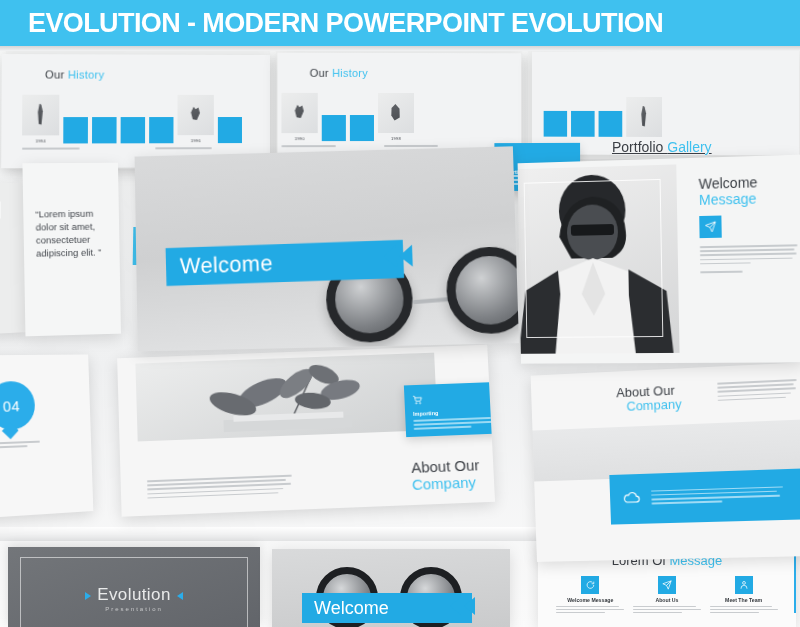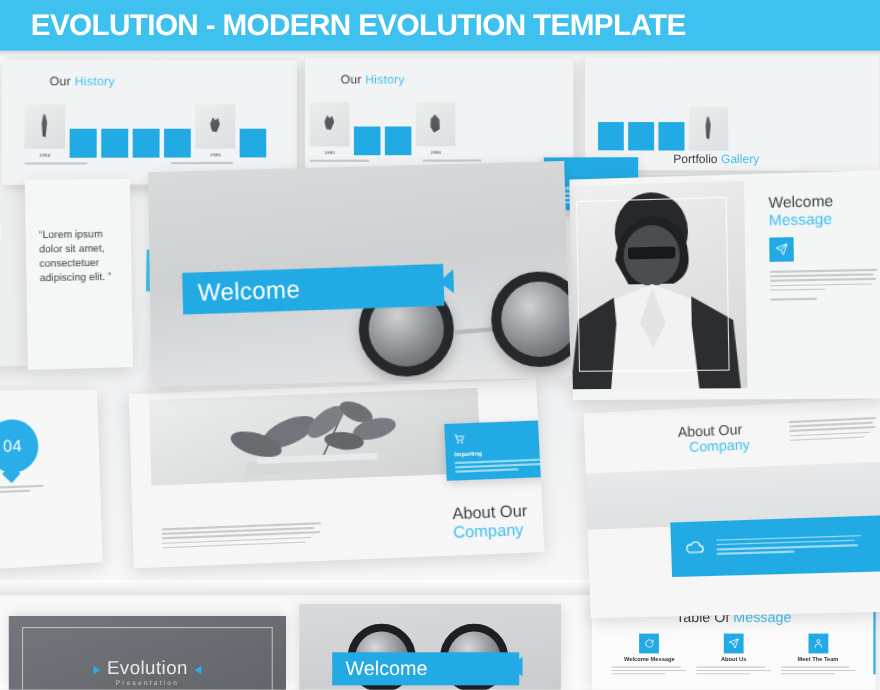--- a/index.html
+++ b/index.html
@@ -78,21 +78,21 @@
     background:#22aae4; padding:6px 7px;
     transform:perspective(700px) rotateY(-5deg);
     box-shadow:0 4px 10px rgba(0,0,0,.16); z-index:6;
   }
   .imp-icon{ color:#ffffff; }
   .imp-label{ color:#ffffff; font-size:5px; font-weight:bold; margin-top:2px; }
   .imp-body .ll{ background:#bfe7f8; opacity:.9; }
 
   
   #pg-title{
-    position:absolute; left:612px; top:88px; font-size:11px; color:#3b3f45; z-index:5;
+    position:absolute; left:612px; top:88px; font-size:14px; color:#3b3f45; z-index:5;text-decoration:underline;
   }
   #pg-title .accent{ color:#3fc1ef; }
 
   
   #quote{
     left:24px; top:112px; width:96px; height:172px;
     background:#f5f6f6;
     transform:perspective(800px) rotateY(6deg) rotateZ(-1deg);
     z-index:7;
   }
@@ -218,21 +218,21 @@
   }
   .badge-sub{ position:absolute; left:16px; top:86px; width:64px; }
 
   
   #sliver1{ left:-10px; top:132px; width:38px; height:150px; background:#eceded;
             transform:perspective(600px) rotateY(22deg); z-index:4; }
 
   
   .brow{ position:absolute; bottom:0; }
   #dark{
-    left:8px; bottom:0; width:252px; height:67px;
+    left:8px; bottom:0; width:252px; height:80px;
     background:linear-gradient(160deg,#73767a,#62656a);
     z-index:6; box-shadow:0 -2px 10px rgba(0,0,0,.12);margin-top:12px;
   }
   .dark-inner{ position:absolute; left:12px; top:10px; right:12px; bottom:-10px;
                border:1px solid rgba(255,255,255,.55); }
   .dark-title-wrap{ position:absolute; left:0; right:0; top:38px; text-align:center; }
   .dark-title{ color:#e9eaea; font-size:17px; letter-spacing:.4px; }
   .dark-sub{ color:#c9cacb; font-size:6px; letter-spacing:2px; margin-top:1px; }
   .dt-tri-l{ display:inline-block; width:0;height:0;
              border-top:4px solid transparent;border-bottom:4px solid transparent;
@@ -275,21 +275,21 @@
     position:absolute; left:0; bottom:86px; width:800px; height:14px;
     background:linear-gradient(to bottom,#ffffff,#e3e4e5);
   }
 
   .ghost{ position:absolute; background:#f0f1f1; box-shadow:0 3px 10px rgba(0,0,0,.08); }
 </style>
 </head>
 <body>
 
 <div class="banner">
-  <div class="banner-title">EVOLUTION - MODERN EVOLUTION TEMPLATE</div>
+  <div class="banner-title">EVOLUTION - MODERN POWERPOINT EVOLUTION</div>
 </div>
 <div class="banner-shadow"></div>
 
 <div class="stage">
 
   <div class="ghost" style="left:6px;top:0;width:264px;height:118px;"></div>
   <div class="ghost" style="left:276px;top:0;width:246px;height:118px;"></div>
   <div class="ghost" style="left:528px;top:0;width:272px;height:108px;"></div>
 
   <div class="slide hist" id="hist1">
@@ -527,21 +527,21 @@
       <div class="w2-text">Welcome</div>
     </div>
     <div class="w2-arrows">
       <div class="w2-tri"></div>
         <div class="w2-tri"></div>
     </div>
   </div>
 
   <div class="slide brow" id="toc">
     <div class="toc-title">
-      <span>Table Of </span><span class="accent">Message</span>
+      <span>Lorem Of </span><span class="accent">Message</span>
     </div>
     <div class="toc-items">
 
       <div class="toc-item">
         <div class="toc-ic">
           <svg width="10" height="10" viewBox="0 0 24 24" fill="none" stroke="#fff" stroke-width="1.8">
             <path d="M21 12a8 8 0 1 1-3.2-6.4"></path>
               <path d="M21 4v5h-5"></path>
           </svg>
         </div>

